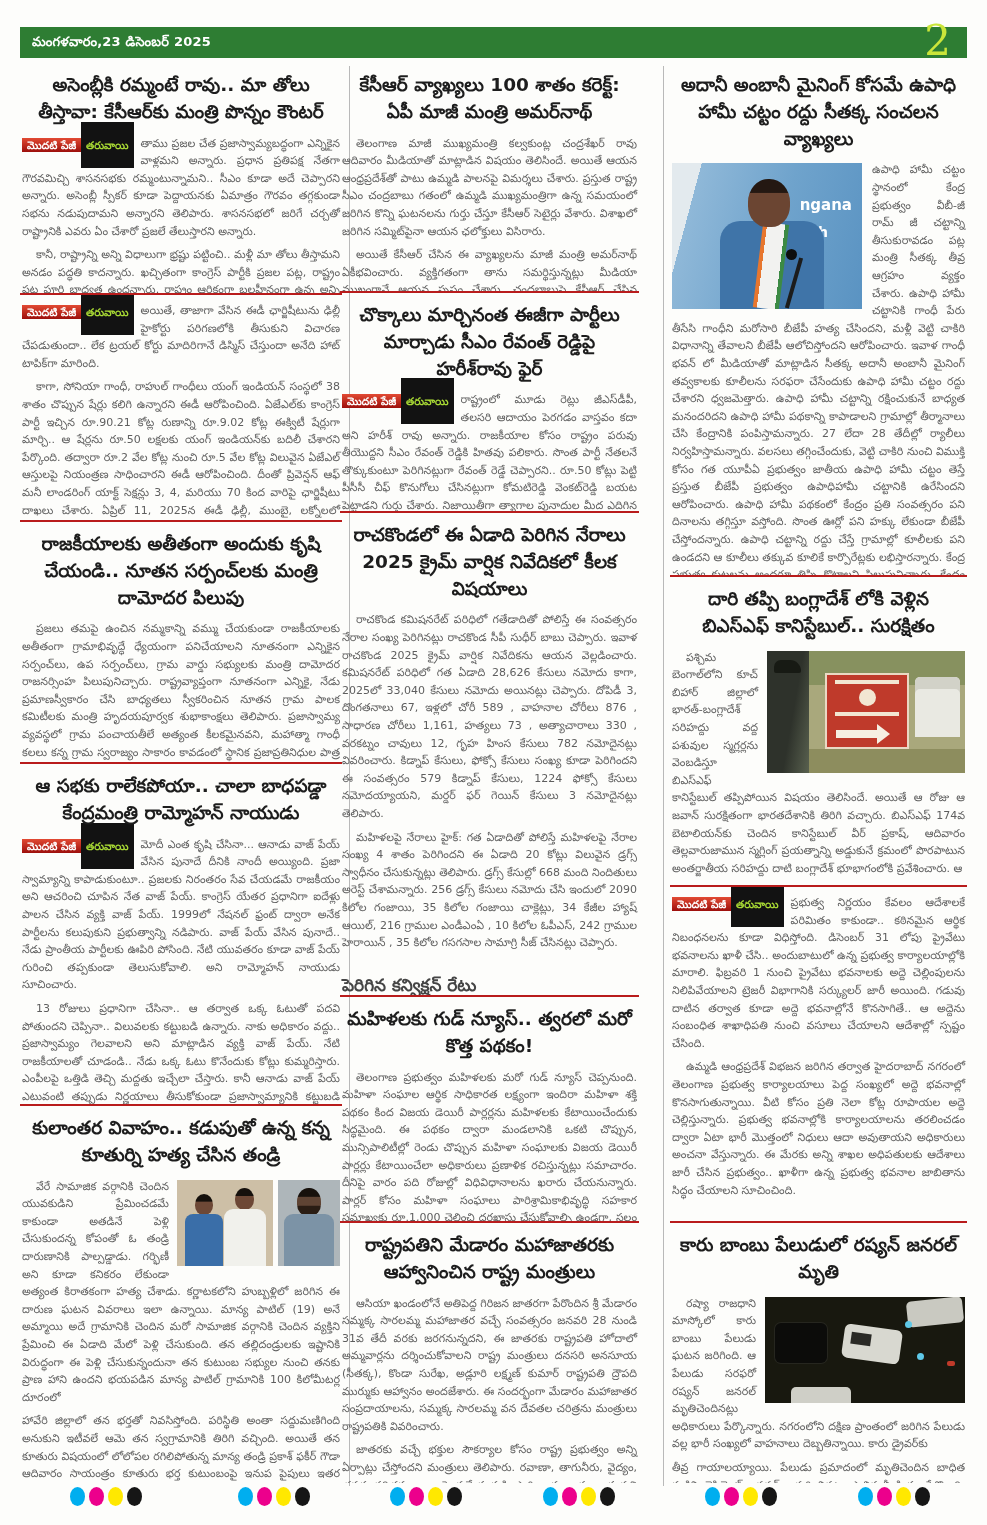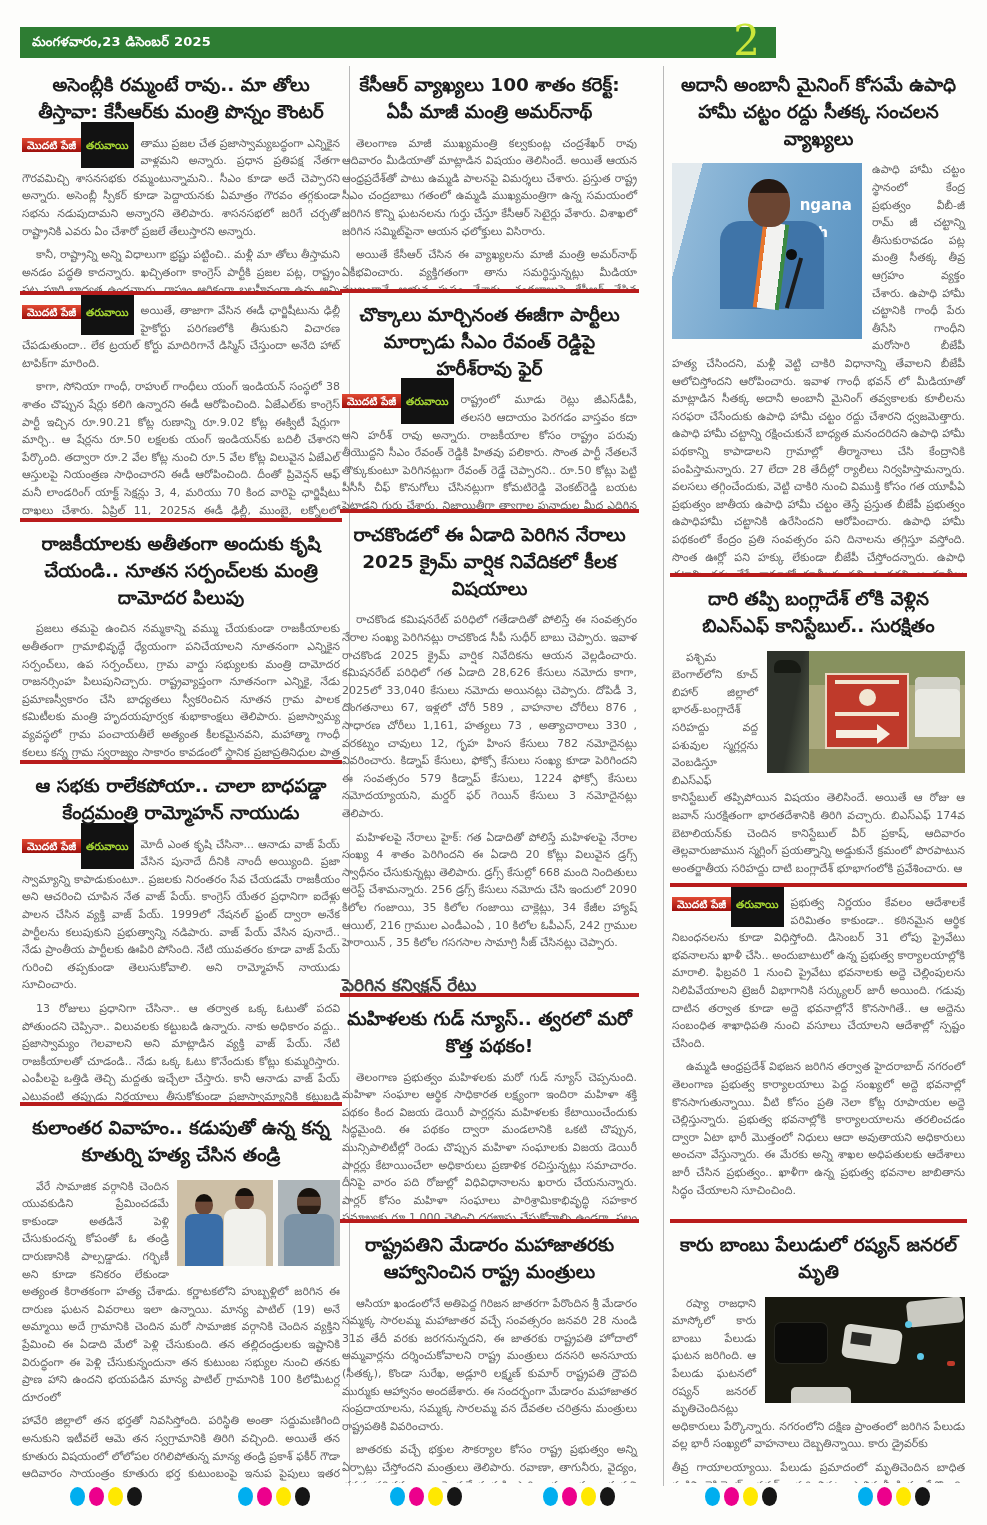--- a/index.html
+++ b/index.html
@@ -1,42 +1,42 @@
 <!DOCTYPE html>
 <html><head>
 <meta charset="utf-8">
 <style>
   html,body{margin:0;padding:0;}
   body{width:987px;height:1525px;position:relative;background:#fdfdfb;
        font-family:"DejaVu Sans","Liberation Sans",sans-serif;overflow:hidden;}
-  .masthead{position:absolute;left:20px;top:27px;width:756px;height:31px;background:#2e7d33;}
+  .masthead{position:absolute;left:20px;top:27px;width:947px;height:31px;background:#2e7d33;}
   .masthead .date{position:absolute;left:12px;top:7px;color:#ffffff;font-size:13px;font-weight:bold;letter-spacing:.2px;}
   .masthead .pnum{position:absolute;right:16px;top:-7px;font-family:"DejaVu Serif","Liberation Serif",serif;
        font-size:42px;line-height:1;color:#cbe53a;}
   .vline{position:absolute;top:66px;width:1px;height:1420px;background:#b9b9b9;}
   #vl1{left:349px;} #vl2{left:663px;}
   .col{position:absolute;top:63px;}
   #col1{left:20px;width:322px;}
   #col2{left:340px;width:299px;}
   #col3{left:670px;width:297px;}
-  .article{position:relative;overflow:hidden;box-sizing:border-box;padding:7px 2px 6px;border-bottom:4px solid #b91c1c;}
+  .article{position:relative;overflow:hidden;box-sizing:border-box;padding:7px 2px 6px;border-bottom:2px solid #b91c1c;}
   .article.last{border-bottom:none;}
   h2.hl{margin:2px 4px 9px;text-align:center;font-weight:bold;color:#1d1d1d;font-size:18.5px;line-height:1.45;}
   h2.hl.sm{font-size:17px;}
   .body{font-size:11px;line-height:1.6;color:#5e5e5e;text-align:justify;}
   .body p{margin:0 0 6px;}
   .body p.ind{text-indent:14px;}
   .subhead{font-weight:bold;color:#454545;font-size:17px;margin:20px 0 3px;}
   .badge{float:left;margin:2px 7px 2px 0;font-size:10.5px;font-weight:bold;line-height:16px;white-space:nowrap;}
   .badge .r{background:linear-gradient(#e24a33,#9d0f0c);color:#fff;padding:1px 5px;}
   .badge .k{background:#121212;color:#a5d built;padding:1px 5px;}
   .badge .k{background:#121212;color:#a8d934;padding:17px 5px;}
   
   .ph{position:relative;overflow:hidden;}
-  .ph-seethakka{float:left;width:190px;height:176px;margin:2px 10px 3px 0;
+  .ph-seethakka{float:left;width:190px;height:146px;margin:2px 10px 3px 0;
      background:linear-gradient(105deg,#e3eaee 0%,#e3eaee 13%,#8fb8d8 13%,#6fa3cc 55%,#5a93c2 100%);}
   .ph-seethakka .ptxt1{position:absolute;right:10px;top:30px;color:#fff;font-weight:bold;font-size:15px;}
   .ph-seethakka .ptxt2{position:absolute;right:34px;top:58px;color:#fff;font-weight:bold;font-size:14px;}
   .ph-seethakka .head{position:absolute;left:76px;top:16px;width:42px;height:48px;border-radius:48% 48% 44% 44%;
      background:linear-gradient(#241812 28%,#6b4532 30%);}
   .ph-seethakka .torso{position:absolute;left:48px;top:58px;width:104px;height:88px;border-radius:20px 20px 0 0;background:#3f74a8;}
   .ph-seethakka .scarf{position:absolute;left:86px;top:60px;width:26px;height:86px;transform:rotate(7deg);
      background:linear-gradient(90deg,#e7762e 0 4px,#f2f2f0 4px 22px,#3c8a44 22px);}
   .ph-seethakka .mic{position:absolute;left:120px;top:94px;width:4px;height:52px;background:#1c1c1c;transform:rotate(16deg);}
   .ph-seethakka .michead{position:absolute;left:114px;top:86px;width:11px;height:11px;border-radius:50%;background:#0e0e0e;}
@@ -243,21 +243,21 @@
       <div class="ph ph-car">
         <div class="c2"></div>
           <div class="c1"></div>
           <div class="w1"></div>
           <div class="c3"></div>
         <div class="c4"></div>
           <div class="g1"></div>
           <div class="g2"></div>
           <div class="tl"></div>
       </div>
-      <p class="ind">రష్యా రాజధాని మాస్కోలో కారు బాంబు పేలుడు ఘటన జరిగింది. ఆ పేలుడు ఘటనలో రష్యన్ జనరల్ మృతిచెందినట్లు అధికారులు పేర్కొన్నారు. నగరంలోని దక్షిణ ప్రాంతంలో జరిగిన పేలుడు వల్ల భారీ సంఖ్యలో వాహనాలు దెబ్బతిన్నాయి. కారు డ్రైవర్‌కు</p>
+      <p class="ind">రష్యా రాజధాని మాస్కోలో కారు బాంబు పేలుడు ఘటన జరిగింది. ఆ పేలుడు సరఫరో రష్యన్ జనరల్ మృతిచెందినట్లు అధికారులు పేర్కొన్నారు. నగరంలోని దక్షిణ ప్రాంతంలో జరిగిన పేలుడు వల్ల భారీ సంఖ్యలో వాహనాలు దెబ్బతిన్నాయి. కారు డ్రైవర్‌కు</p>
       <p>తీవ్ర గాయాలయ్యాయి. పేలుడు ప్రమాదంలో మృతిచెందిన బాధిత వ్యక్తిని లెఫ్టినెంట్ జనరల్‌గా గుర్తించినట్లు స్థానిక మీడియా పేర్కొంది. ఘటనా స్థలంలో భద్రతా బలగాలు దర్యాప్తు చేపట్టాయి. పేలుడుకు గల కారణాలు ఇంకా తెలియరాలేదని, అన్ని కోణాల్లో విచారణ జరుపుతున్నామని అధికారులు వెల్లడించారు. 2016లో కూడా ఇలాంటి ఘటనే జరిగిన విషయం తెలిసిందే.</p>
     </div>
   </div>
 </div>
 
 <div class="regrow">
   <div class="reggroup" style="left:70px">
       <div class="dot dc"></div>
       <div class="dot dm"></div>
       <div class="dot dy"></div>

